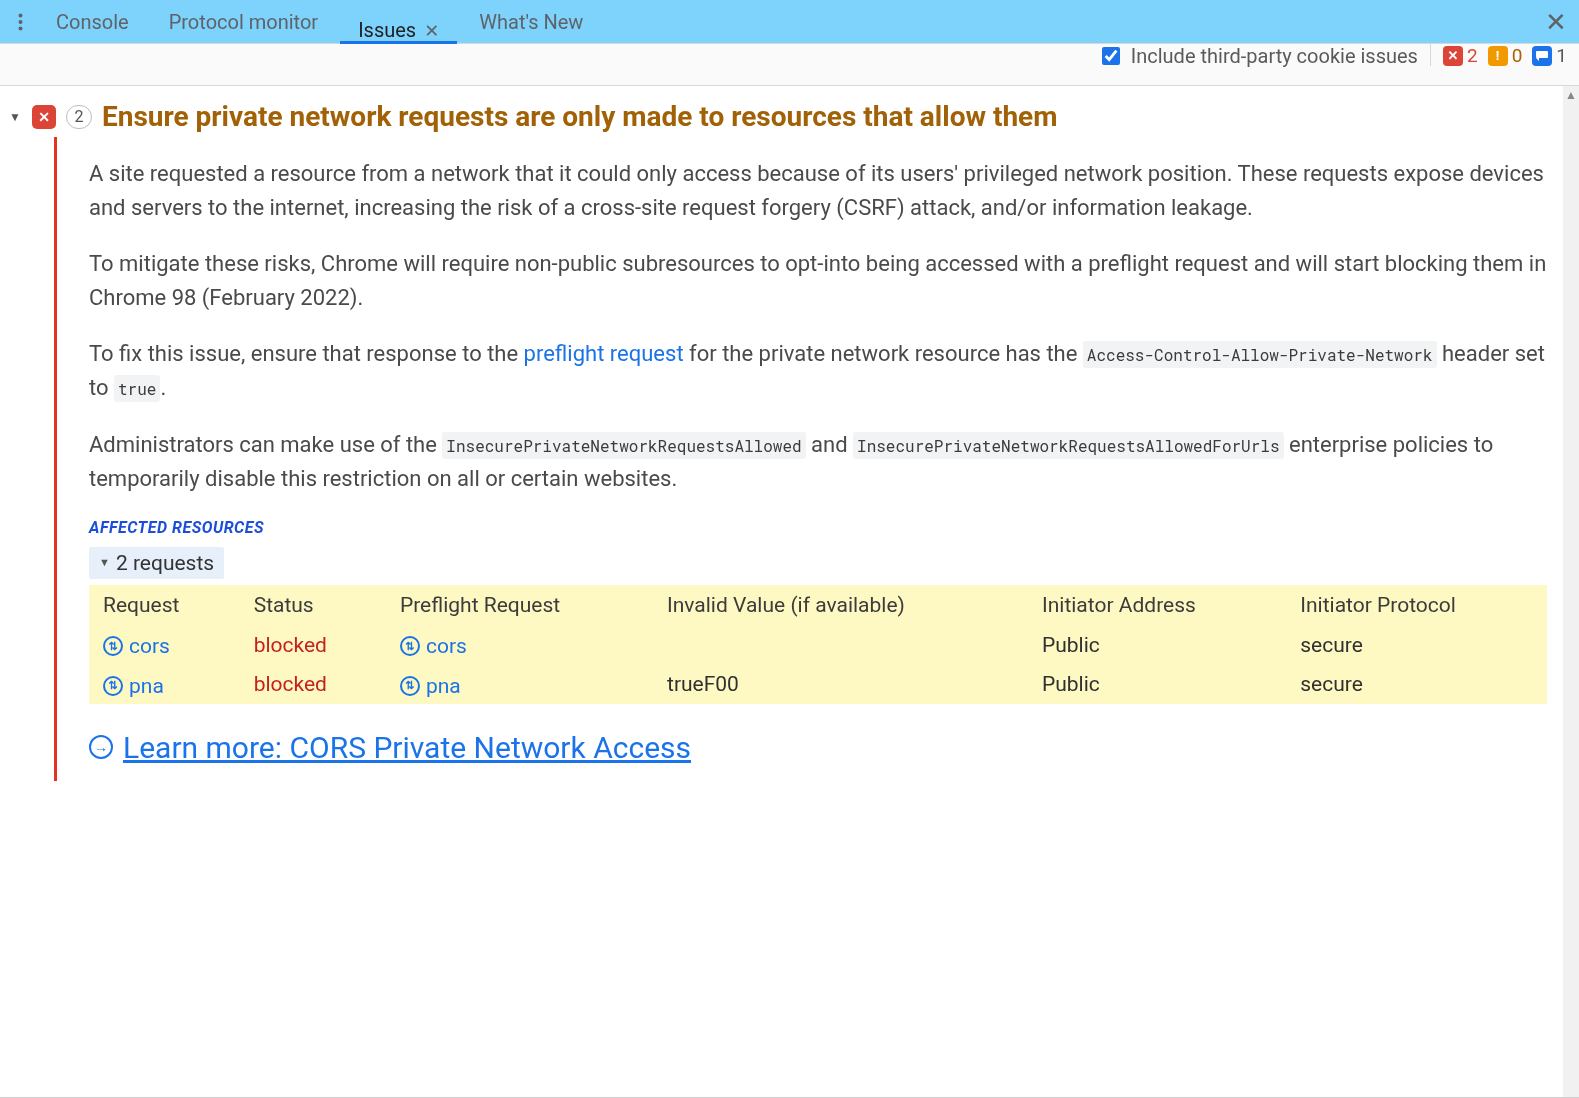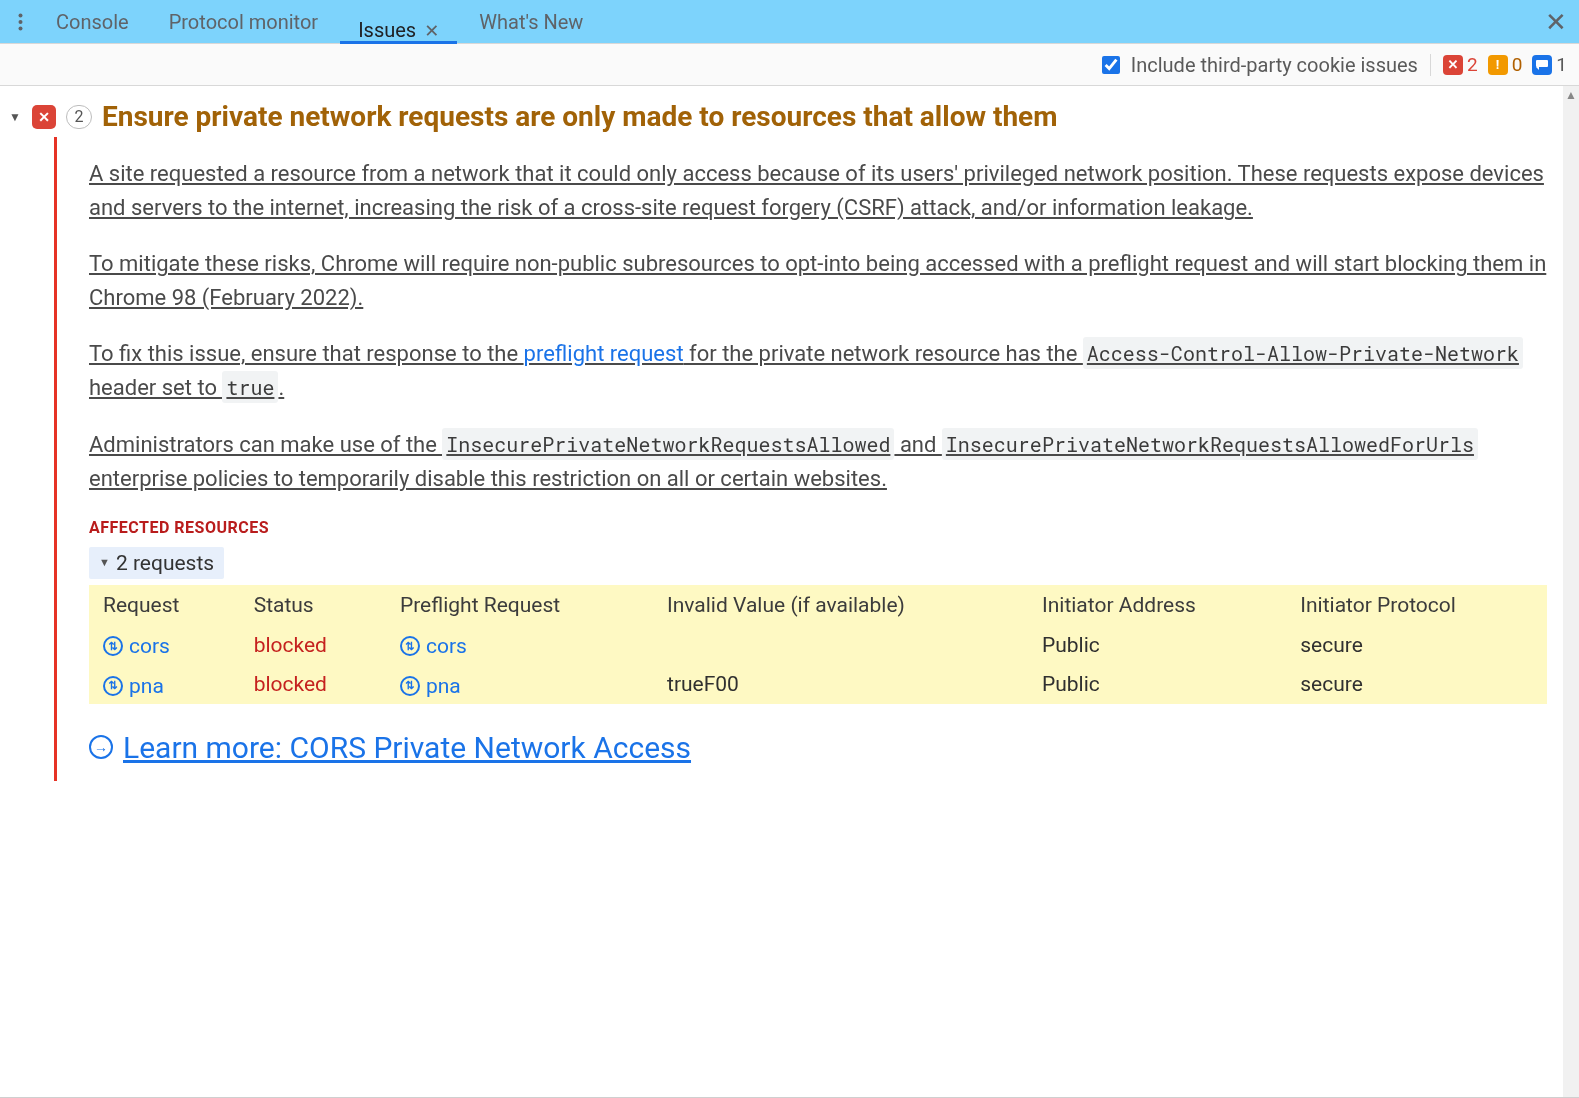--- a/index.html
+++ b/index.html
@@ -67,21 +67,21 @@
     display: flex; align-items: center; justify-content: center;
     color: var(--tab-muted);
     font-size: 26px;
     cursor: pointer;
   }
   
   .toolbar {
     height: 42px;
     border-bottom: 1px solid var(--border);
     display: flex;
-    align-items: center;
+    align-items: flex-start;
     justify-content: flex-end;
     padding: 0 12px;
     gap: 12px;
     background: var(--panel-bg);
     font-size: 20px;
   }
   .toolbar label {
     display: flex; align-items: center; gap: 8px;
     color: var(--muted);
   }
@@ -162,40 +162,40 @@
     margin-left: 46px;
     border-left: 3px solid var(--issue-bar);
     padding: 20px 10px 16px 32px;
     margin-top: 4px;
   }
   .issue-body p {
     margin: 0 0 22px 0;
     font-size: 22px;
     line-height: 1.55;
     color: #4a4a4a;
-    text-decoration: underline;
   }
   .issue-body code {
     font-family: "Roboto Mono", ui-monospace, Menlo, Consolas, monospace;
     background: var(--code-bg);
     padding: 3px 4px;
     border-radius: 3px;
-    font-size: 20px;
+    font-size: 16px;
     color: #3b3b3b;
   }
   .issue-body a.inline {
     color: var(--link);
     text-decoration: none;
   }
   .section-label {
     font-size: 16px;
     font-weight: 700;
     letter-spacing: 0.5px;
-    color: #b91c1c;
+    color: #1d4ed8;
     margin: 10px 0 10px 0;
+    font-style: italic;
   }
   .req-summary {
     display: inline-flex;
     align-items: center;
     gap: 6px;
     background: #e7effb;
     padding: 4px 10px;
     border-radius: 2px;
     font-size: 21px;
     color: #333;

